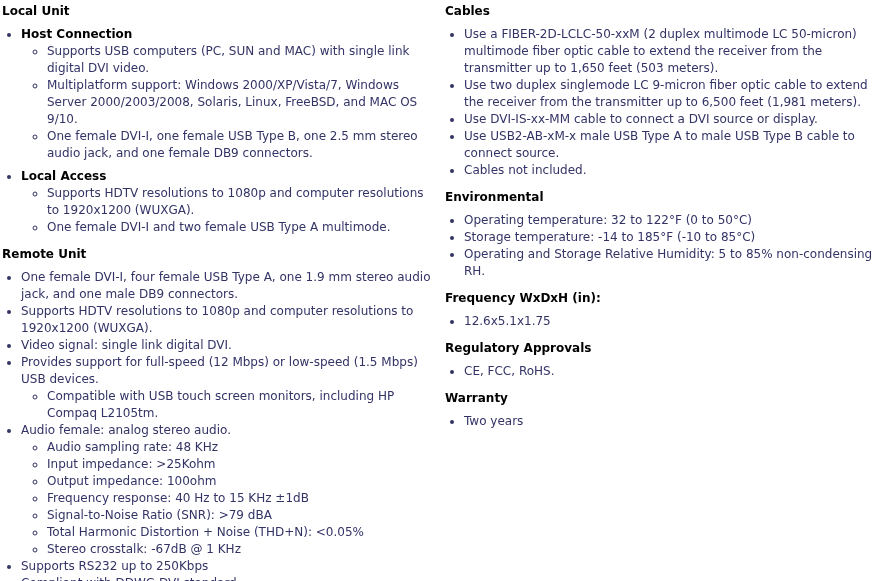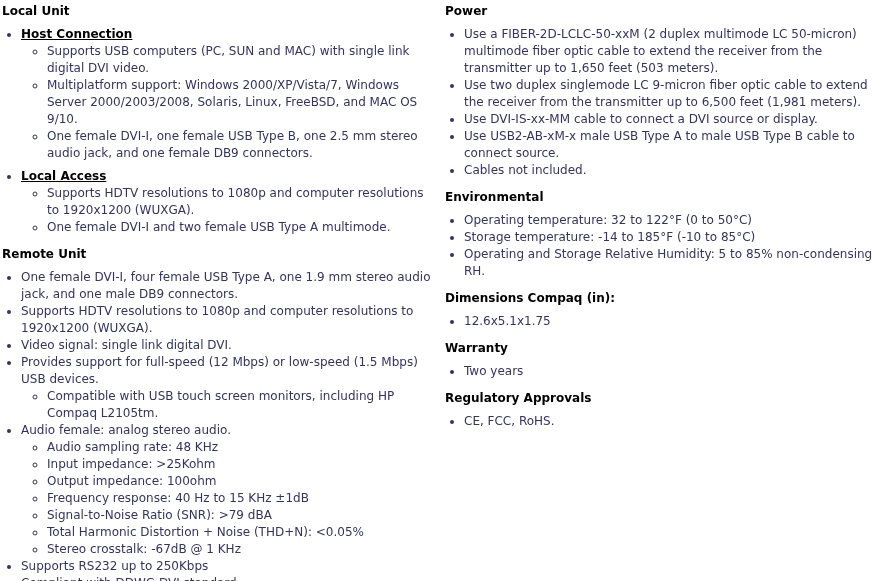--- a/index.html
+++ b/index.html
@@ -47,21 +47,20 @@
     margin: 0;
     padding: 0;
   }
   li.bold-item {
     margin-top: 6px;
     margin-bottom: 2px;
   }
   li.bold-item > .li-text {
     font-weight: bold;
     color: #000000;
-    text-decoration: underline;
   }
 </style>
 </head>
 <body>
 
 <div class="page">
   <div class="col">
       <div class="section">
         <div class="section-heading">Local Unit</div>
         <ul class="lvl1">
@@ -95,49 +94,49 @@
               <li><span class="li-text">Stereo crosstalk: -67dB @ 1 KHz</span></li>
             </ul></li>
           <li><span class="li-text">Supports RS232 up to 250Kbps</span></li>
           <li><span class="li-text">Compliant with DDWG DVI standard.</span></li>
           <li><span class="li-text">Supports the DDC2B protocol.</span></li>
         </ul>
       </div>
     </div>
   <div class="col">
       <div class="section">
-        <div class="section-heading">Power</div>
+        <div class="section-heading">Cables</div>
         <ul class="lvl1">
           <li><span class="li-text">Use a FIBER-2D-LCLC-50-xxM (2 duplex multimode LC 50-micron) multimode fiber optic cable to extend the receiver from the transmitter up to 1,650 feet (503 meters).</span></li>
           <li><span class="li-text">Use two duplex singlemode LC 9-micron fiber optic cable to extend the receiver from the transmitter up to 6,500 feet (1,981 meters).</span></li>
           <li><span class="li-text">Use DVI-IS-xx-MM cable to connect a DVI source or display.</span></li>
           <li><span class="li-text">Use USB2-AB-xM-x male USB Type A to male USB Type B cable to connect source.</span></li>
           <li><span class="li-text">Cables not included.</span></li>
         </ul>
       </div>
       <div class="section">
         <div class="section-heading">Environmental</div>
         <ul class="lvl1">
           <li><span class="li-text">Operating temperature: 32 to 122°F (0 to 50°C)</span></li>
           <li><span class="li-text">Storage temperature: -14 to 185°F (-10 to 85°C)</span></li>
           <li><span class="li-text">Operating and Storage Relative Humidity: 5 to 85% non-condensing RH.</span></li>
         </ul>
       </div>
       <div class="section">
-        <div class="section-heading">Dimensions Compaq (in):</div>
+        <div class="section-heading">Frequency WxDxH (in):</div>
         <ul class="lvl1">
           <li><span class="li-text">12.6x5.1x1.75</span></li>
+        </ul>
+      </div>
+      <div class="section">
+        <div class="section-heading">Regulatory Approvals</div>
+        <ul class="lvl1">
+          <li><span class="li-text">CE, FCC, RoHS.</span></li>
         </ul>
       </div>
       <div class="section">
         <div class="section-heading">Warranty</div>
         <ul class="lvl1">
           <li><span class="li-text">Two years</span></li>
         </ul>
       </div>
-      <div class="section">
-        <div class="section-heading">Regulatory Approvals</div>
-        <ul class="lvl1">
-          <li><span class="li-text">CE, FCC, RoHS.</span></li>
-        </ul>
-      </div>
     </div>
 </div>
 
 </body></html>

